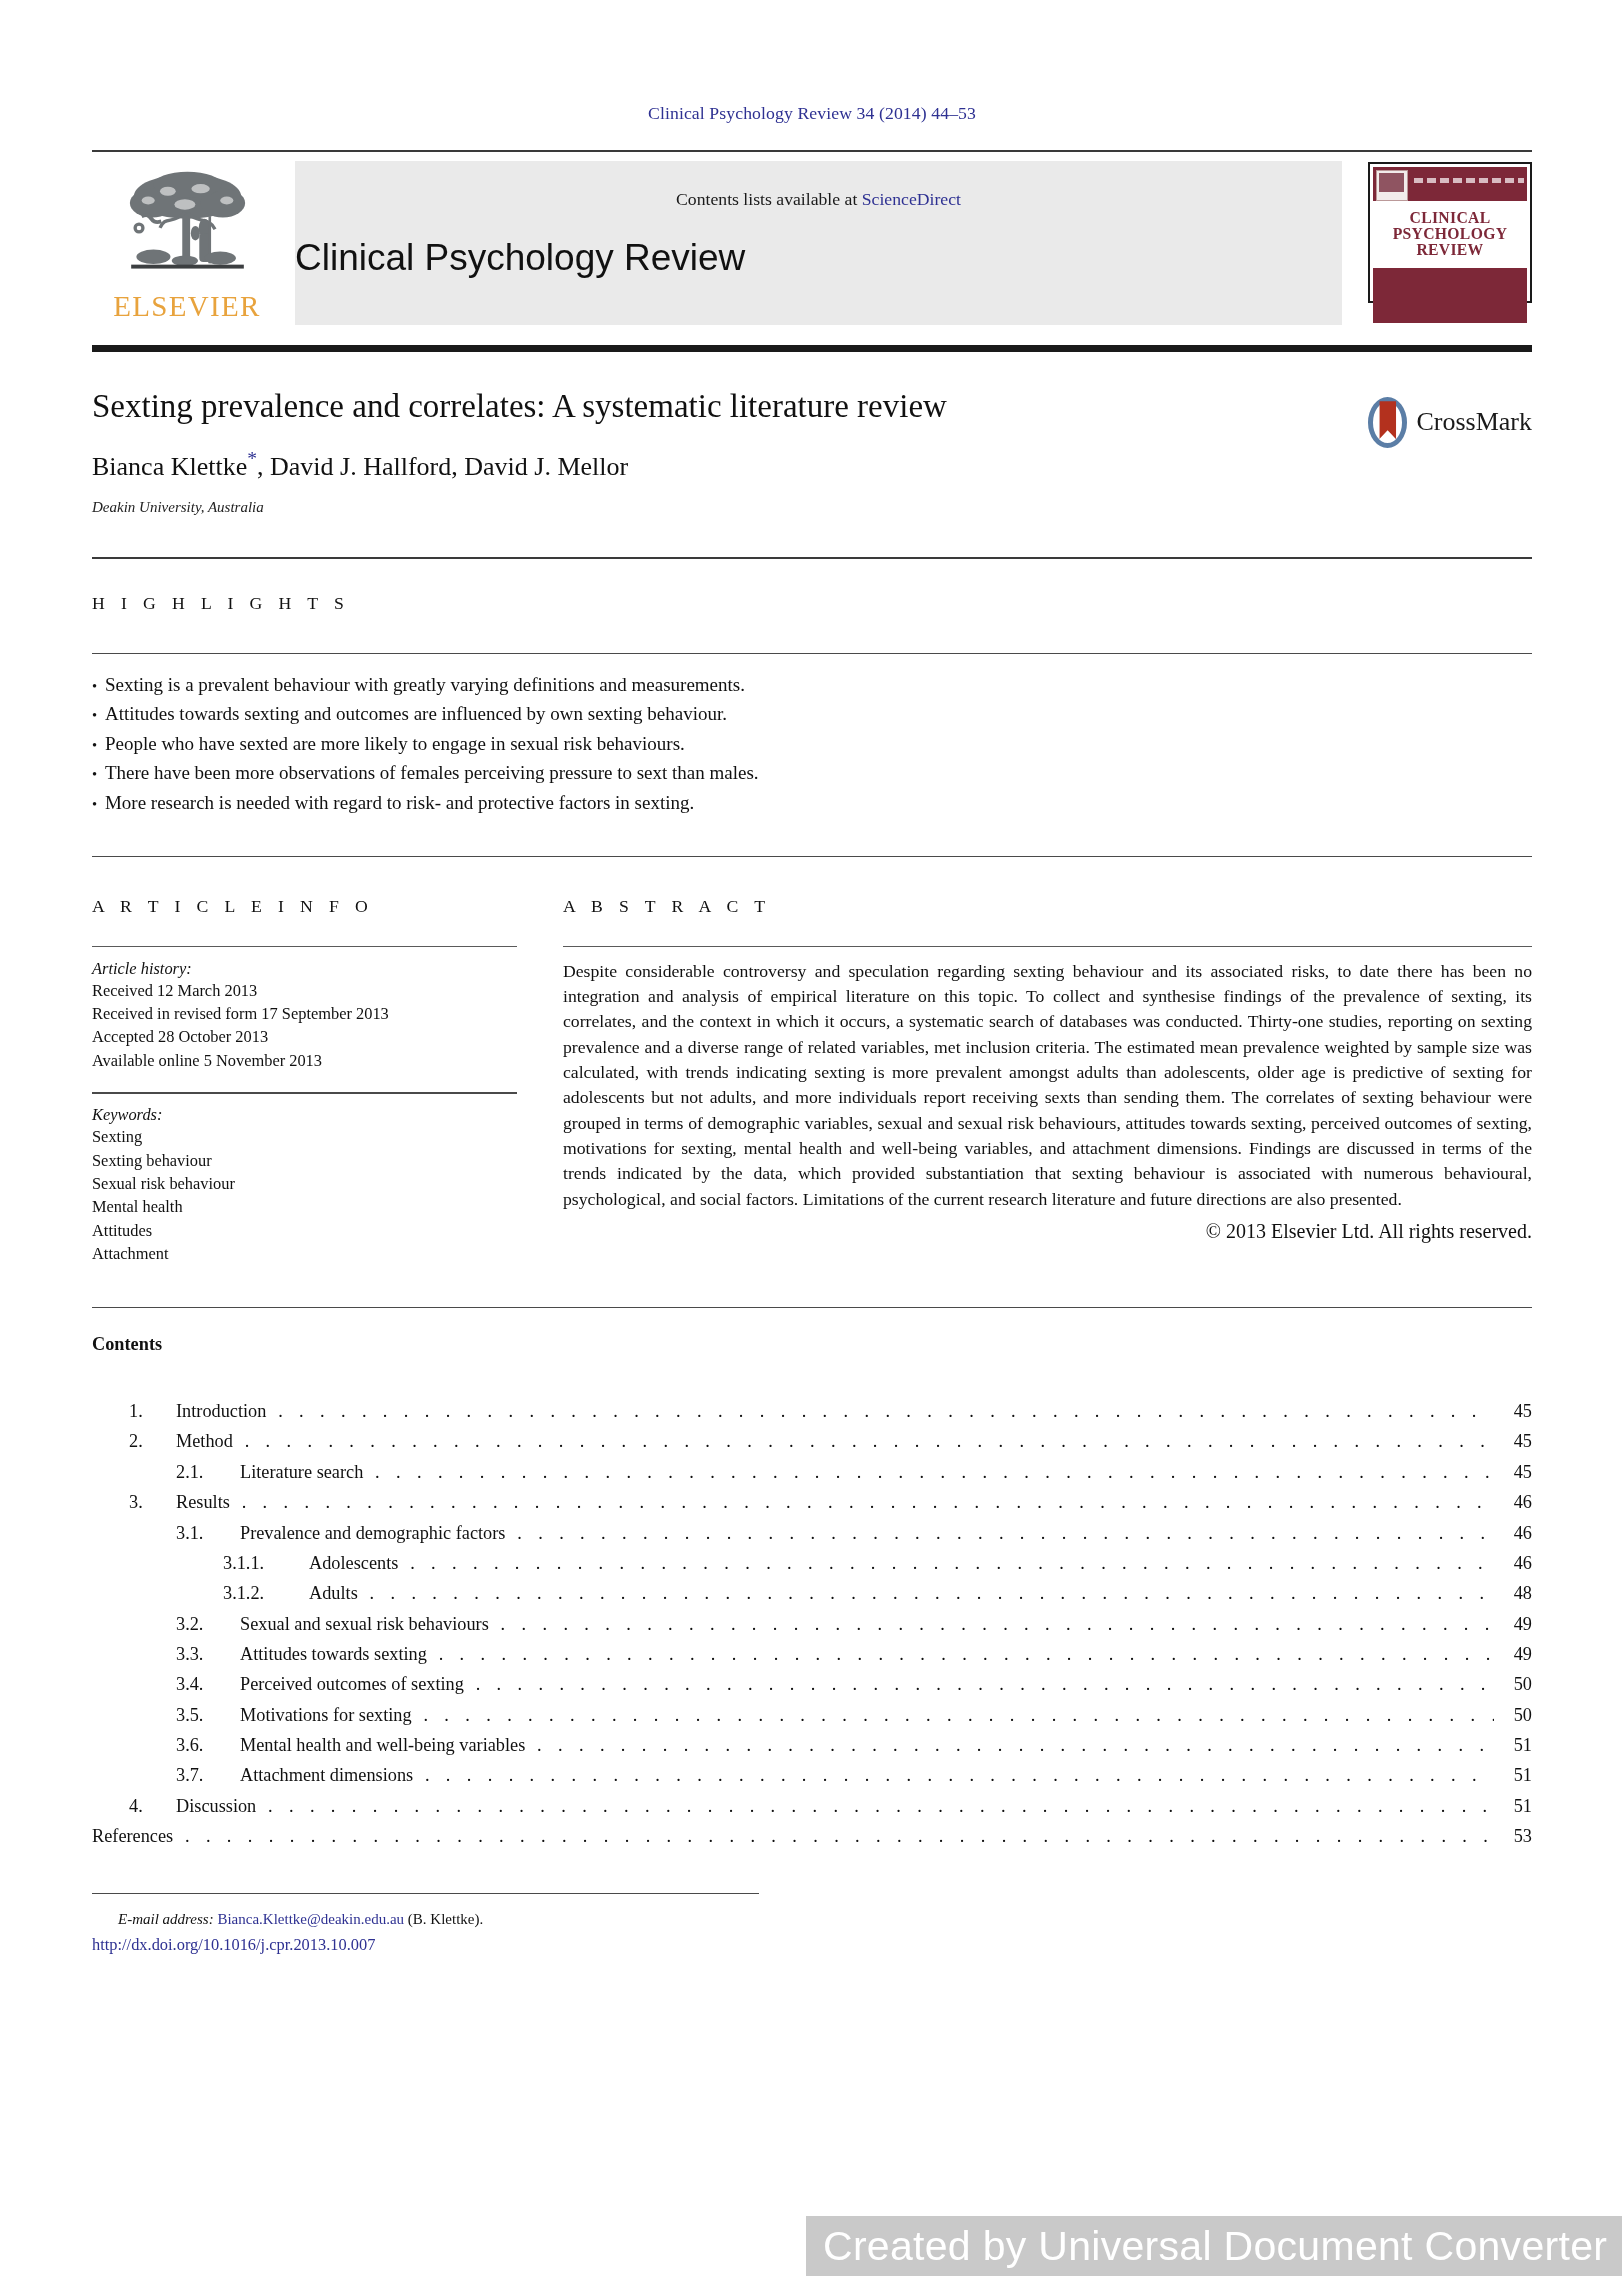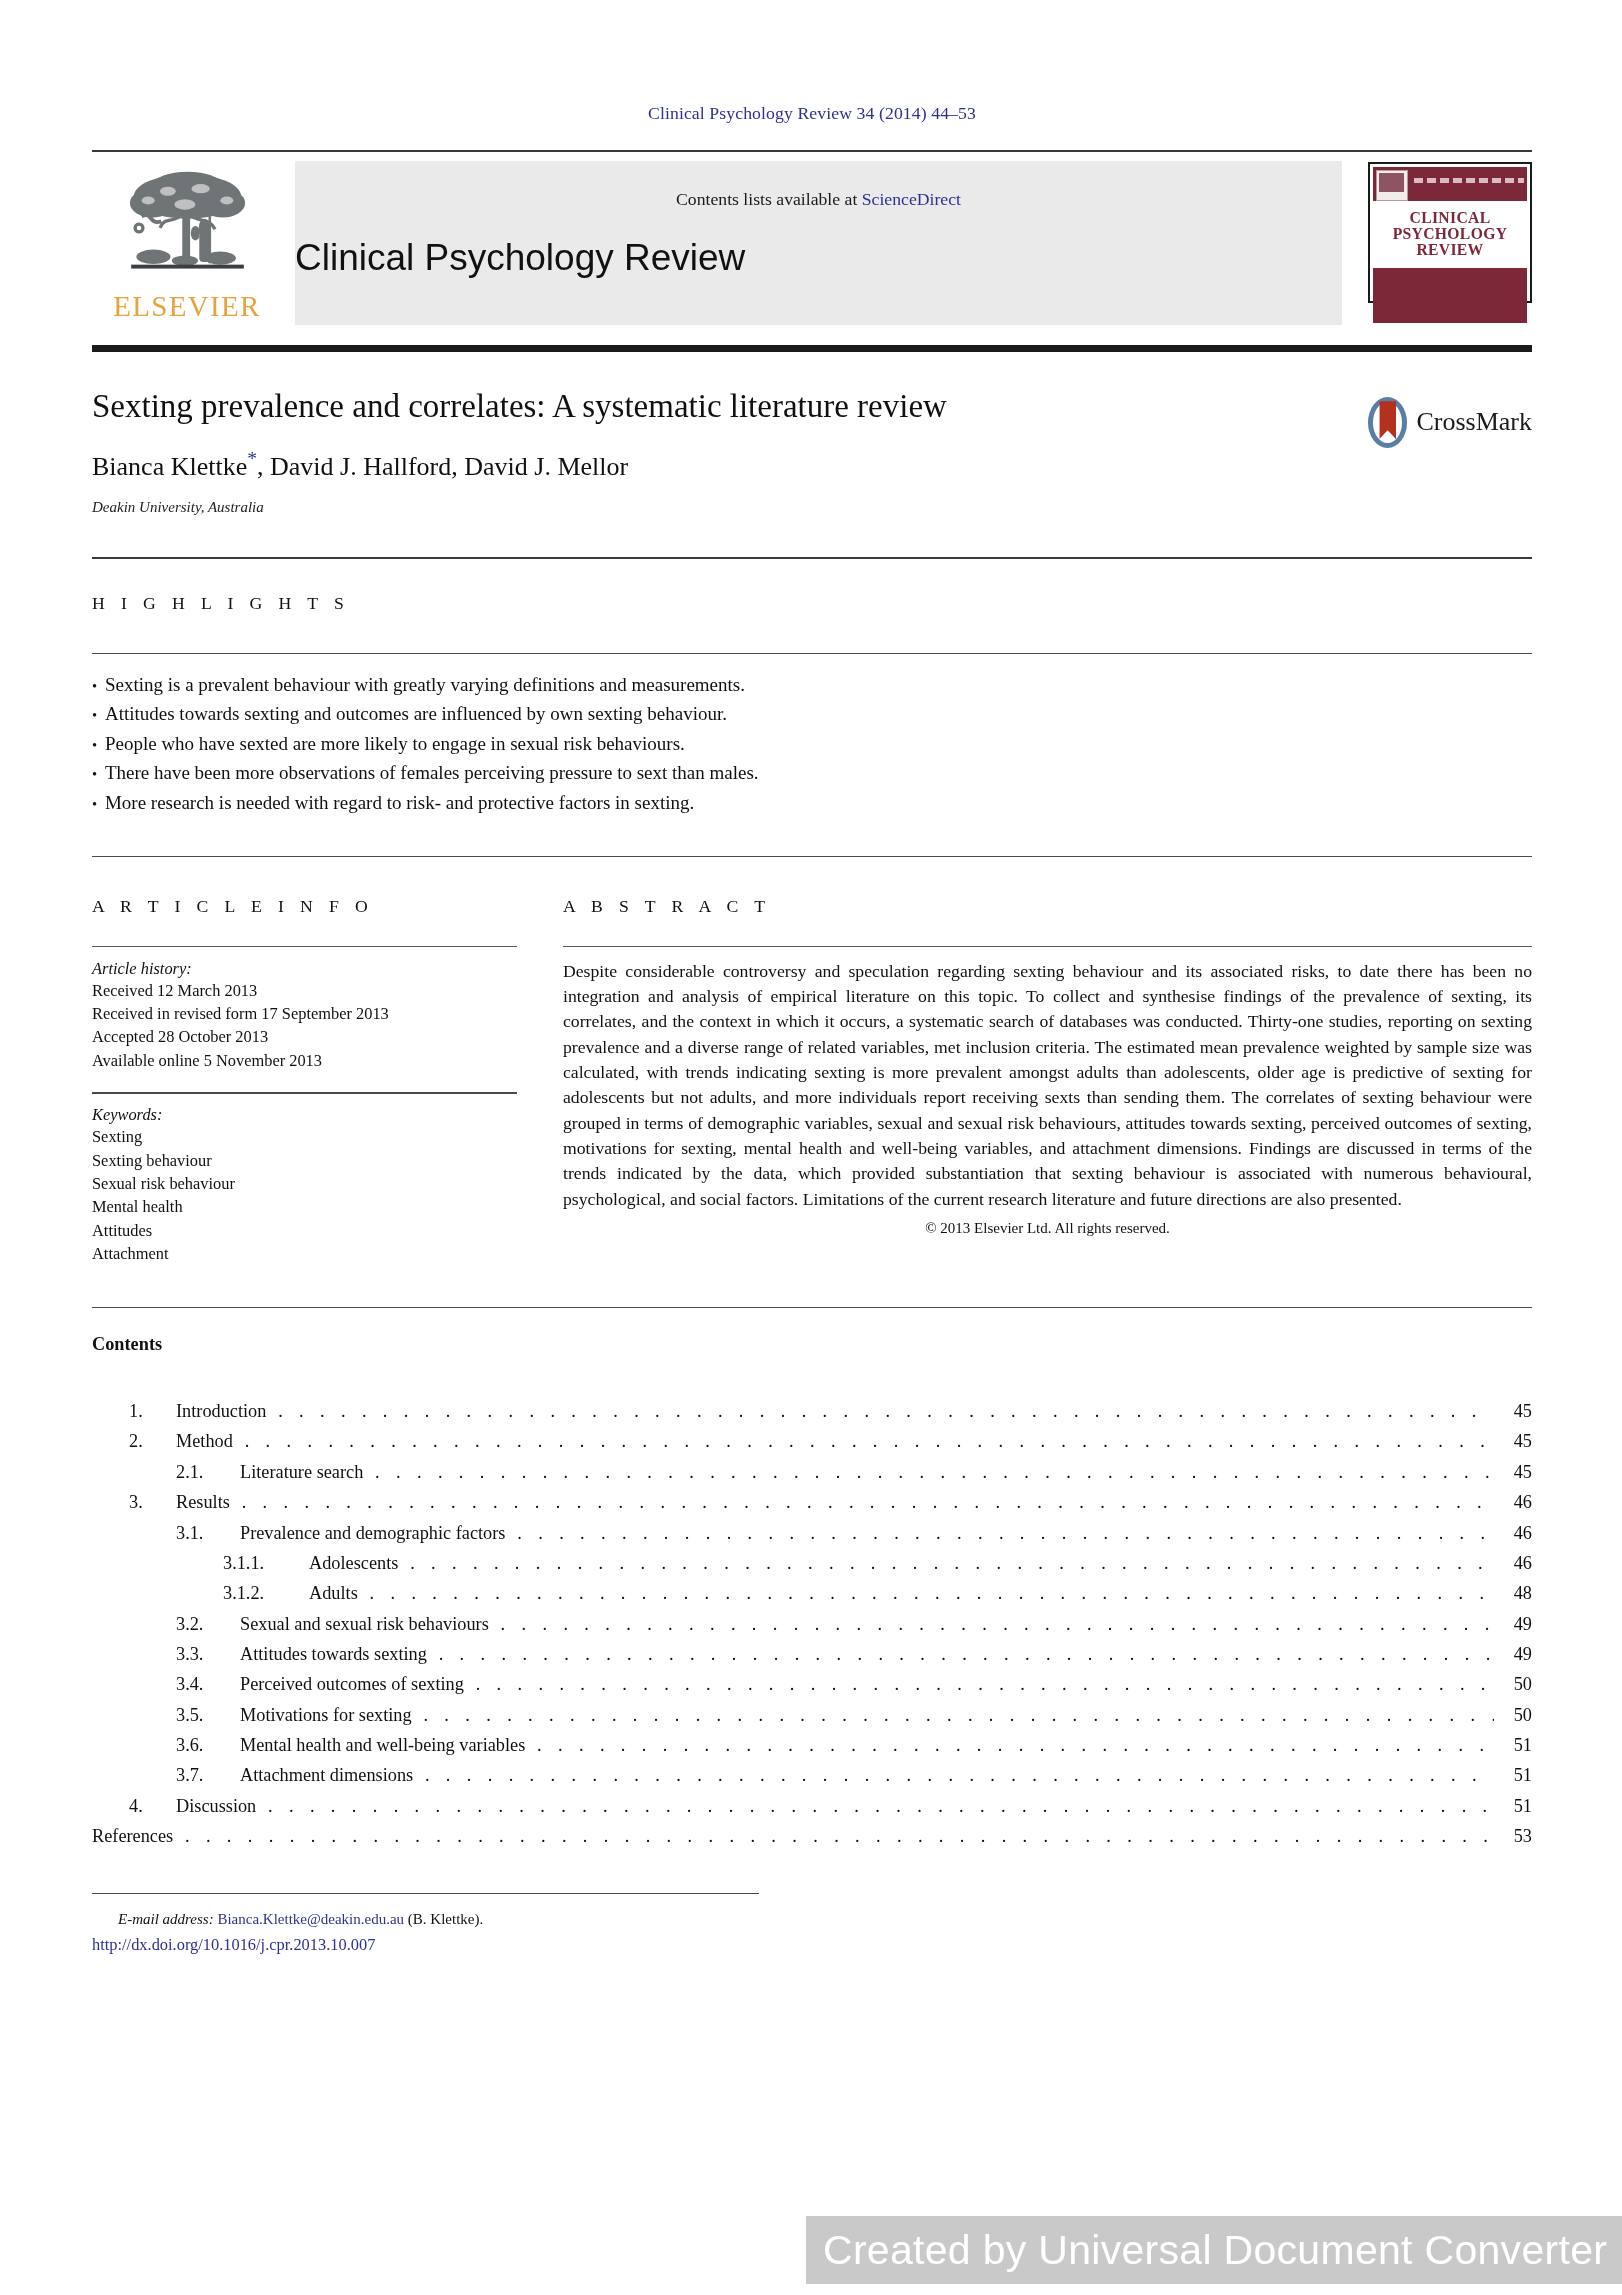--- a/index.html
+++ b/index.html
@@ -118,21 +118,21 @@
   .ia-left { width:425px; flex:none; }
   .ia-right { flex:1; }
   .ia-label { margin-bottom:29px; }
   .ia-rule { border-top:1.3px solid #5a5a5a; margin-bottom:11.8px; }
   .ia-rule-thick { border-top:2px solid #4a4a4a; margin:19.6px 0 11.8px 0; }
   .hist-title, .kw-title { font-style:italic; font-size:16.4px; color:#111; }
   .hist-line, .kw-line { font-size:16.4px; line-height:1.42; color:#111; }
   .abs-text {
     font-size:17.7px; line-height:1.43; text-align:justify; color:#111;
   }
-  .abs-copy { text-align:center; font-size:15px; margin-top:7.9px; color:#111;font-family:Liberation Serif, serif; }
+  .abs-copy { text-align:right; font-size:20px; margin-top:7.9px; color:#111;font-family:Liberation Serif, serif; }
 
   
   .contents-head {
     font-size:18.3px; font-weight:bold; margin-top:84px; color:#111;
     font-family:"Liberation Serif", serif;
   }
   .toc { margin-top:41px; }
   .toc-row {
     display:flex; align-items:baseline;
     font-size:18.3px; line-height:1.66; color:#111;
@@ -155,21 +155,21 @@
   .fn { font-size:15px; line-height:1.45; color:#111; margin-top:14.4px; }
   .fn-star { }
   .fn-email { margin-left:26px; }
   .fn-email i { font-style:italic; }
   .lnk { color:#2e3192; }
   .issn { font-size:16.4px; margin-top:33px; color:#111; }
   .doi { font-size:16.4px; color:#2e3192; margin-top:3.9px; }
 
   
   .watermark {
-    position:absolute; left:806px; top:2216px; right:0; height:68px;
+    position:absolute; left:806px; top:2216px; right:0; height:60px;
     background:#c9c9c9; display:flex; align-items:center;
     padding-left:17px; box-sizing:border-box;
   }
   .watermark span {
     color:#ffffff; font-size:41px; font-family:"Liberation Sans", sans-serif;
     letter-spacing:0.3px; white-space:nowrap;
   }
 
   
   .tree { width:131px; height:122px; display:block; margin:0 auto; }

